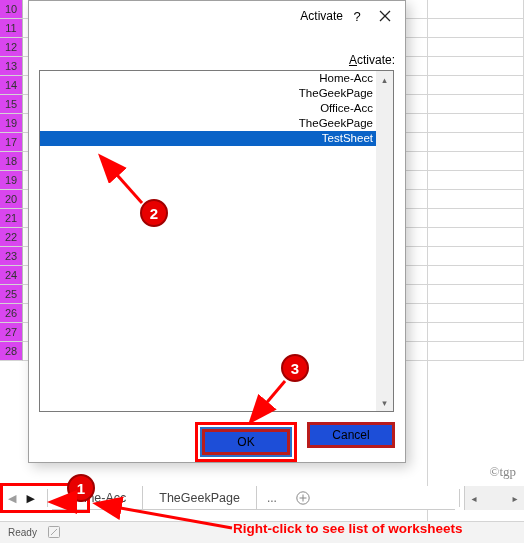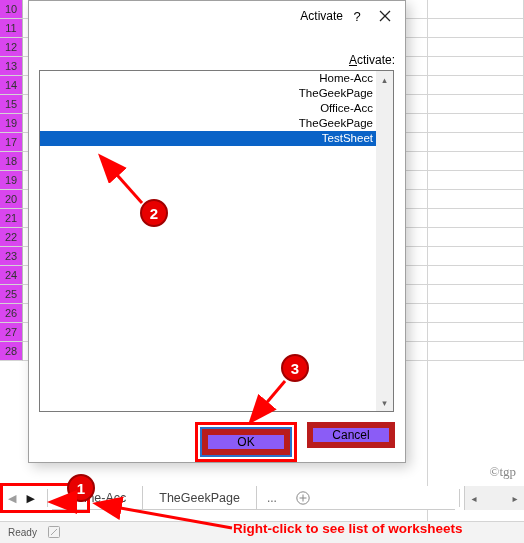--- a/index.html
+++ b/index.html
@@ -23,21 +23,21 @@
   .dlg-label span.u { text-decoration: underline; }
   .listbox-wrap { border: 1px solid #7a7a7a; width: 355px; height: 342px; display: flex; }
   .listbox { flex: 1; overflow: hidden; }
   .listbox-item { height: 15px; padding: 0 3px; font-size: 11.5px; line-height: 15px; cursor: default; }
   .listbox-item.selected { background: #0a63c7; color: #fff; }
   .scrollbar { width: 17px; background: #f0f0f0; position: relative; }
   .scroll-arrow { height: 17px; display: flex; align-items: center; justify-content: center; font-size: 9px; color: #666; }
   .scroll-arrow.bottom { position: absolute; bottom: 0; left: 0; right: 0; }
 
   .dlg-buttons { display: flex; justify-content: flex-end; gap: 10px; margin-top: 10px; padding-right: 0; }
-  .dlg-btn { width: 88px; height: 26px; background: #8b5cf6; border: 6px solid #b91c1c; font-size: 12px; display: flex; align-items: center; justify-content: center; cursor: default; }
+  .dlg-btn { width: 88px; height: 26px; background: #1d4ed8; border: 3px solid #b91c1c; font-size: 12px; display: flex; align-items: center; justify-content: center; cursor: default; }
   .ok-outer-red { border: 3px solid #ff0000; padding: 2px; }
   .ok-inner-blue { border: 2px solid #2a6fc9; }
 
   
   .tabbar-wrap { position: absolute; left: 0; right: 0; top: 486px; height: 24px; display: flex; align-items: stretch; }
   .navgroup { display: flex; align-items: center; padding: 0 8px; gap: 10px; }
   .nav-tri { font-size: 11px; color: #9e9e9e; }
   .nav-tri.active { color: #1a1a1a; }
   .sep { width: 1px; align-self: stretch; background: #ccc; margin: 3px 4px; }
   .tabs { display: flex; align-items: stretch; flex: 1; border-bottom: 1px solid #ccc; background: #fff; }

